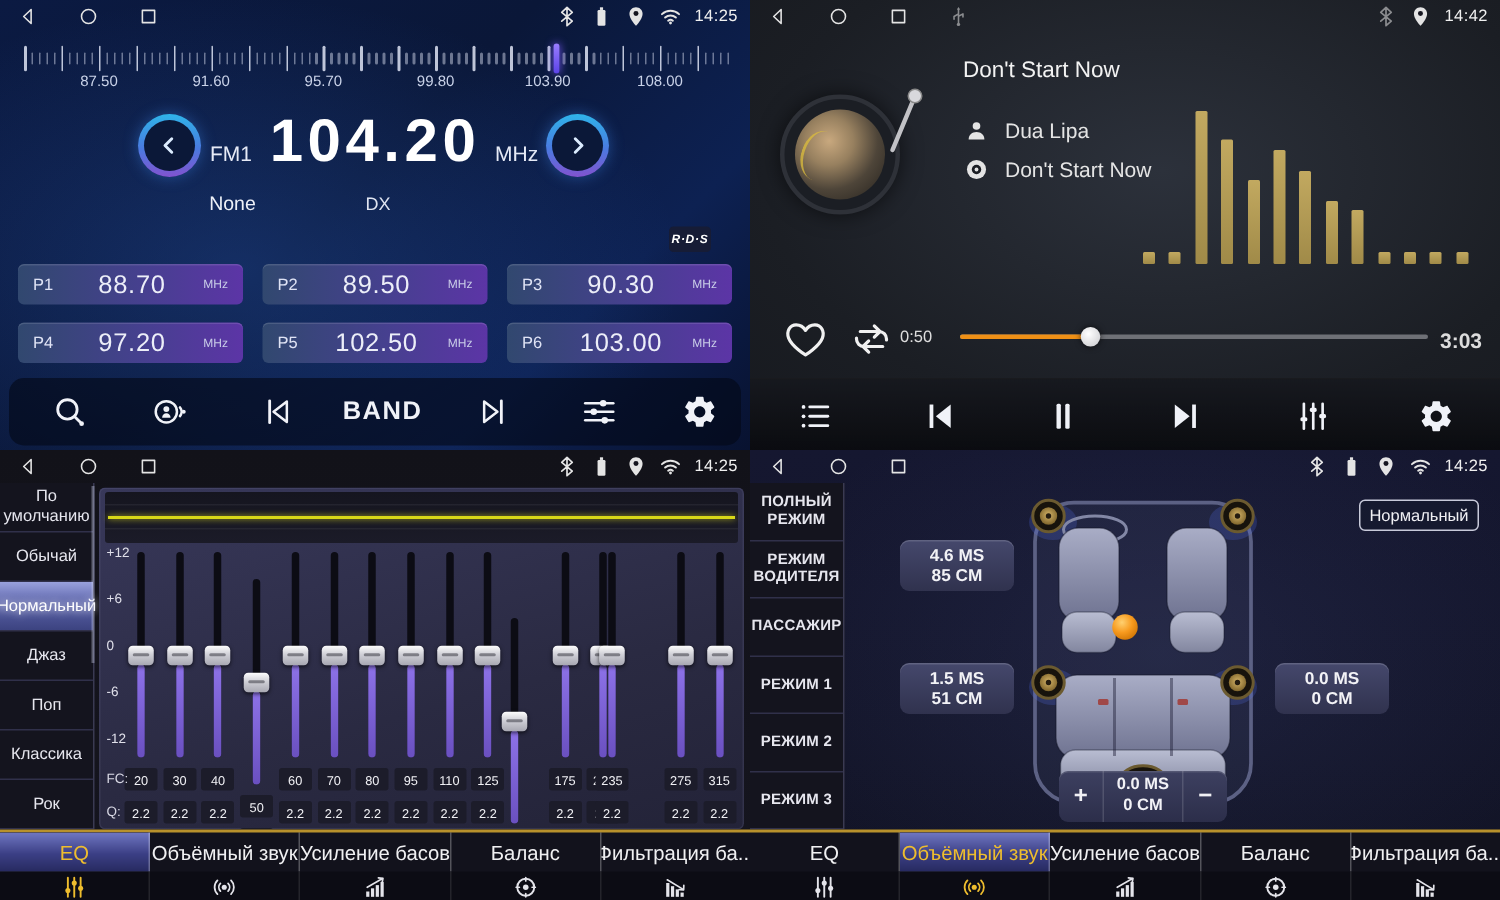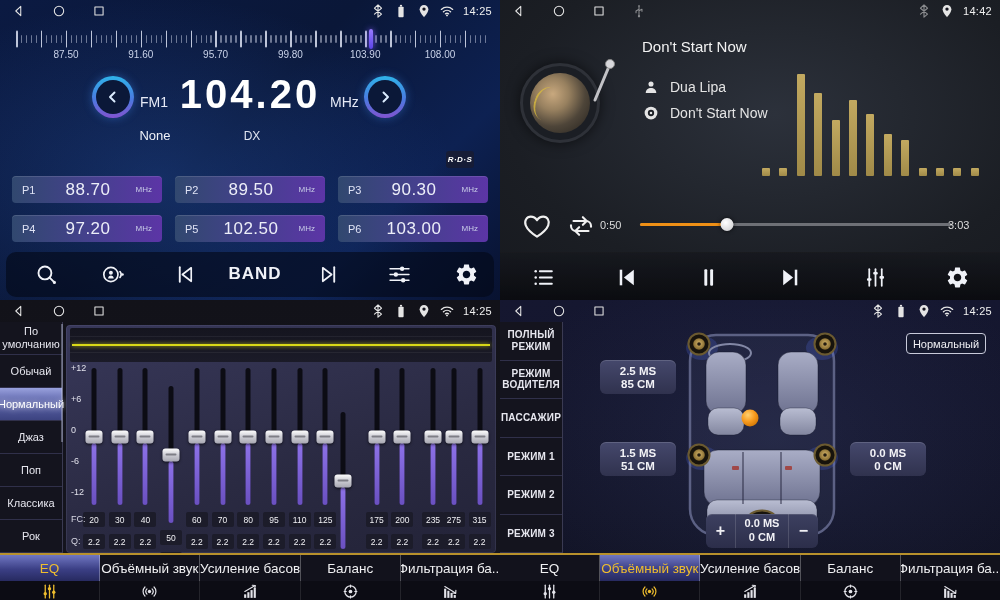--- a/index.html
+++ b/index.html
@@ -75,21 +75,21 @@
   #track-title { top:38px; font-size:15px; color:#f2f2f2; }
   .meta-row { position:absolute; left:142px; display:flex; align-items:center; gap:10px; color:#e4e4e4; font-size:14px; }
   .meta-row svg { width:18px; height:18px; }
   #spectrum { position:absolute; left:258px; top:58px; width:238px; height:118px; }
   .spec-bar { position:absolute; bottom:0; width:8px; background:linear-gradient(180deg,#c2a960,#a08a48); border-radius:1px; }
   #progress-row { position:absolute; left:0; top:206px; width:500px; height:38px; }
   #heart-btn { position:absolute; left:22px; top:5px; width:30px; height:30px; color:#f0f0f0; cursor:pointer; }
   #repeat-btn{ position:absolute; left:66px; top:5px; width:30px; height:30px; color:#f0f0f0; cursor:pointer; }
   #heart-btn svg,#repeat-btn svg { width:100%; height:100%; }
   #time-elapsed { position:absolute; left:100px; top:13px; font-size:11px; color:#dcdcdc; }
-  #time-total   { position:absolute; left:448px; top:13px; font-size:11px; color:#dcdcdc; }
+  #time-total   { position:absolute; left:460px; top:13px; font-size:14px; color:#dcdcdc;font-weight:bold; }
   #progress-track { position:absolute; left:140px; top:17px; width:312px; height:3px;
     background:#6e7076; border-radius:2px; cursor:pointer; }
   #progress-fill { position:absolute; left:0; top:0; height:3px; background:#ef9016; border-radius:2px; }
   #progress-handle { position:absolute; top:-5px; width:13px; height:13px; border-radius:50%;
     background:radial-gradient(circle at 40% 35%, #ffffff, #c8c8cc); transform:translateX(-50%);
     box-shadow:0 0 4px rgba(0,0,0,.7); cursor:pointer; }
   #player-toolbar { position:absolute; left:0; right:0; top:252px; height:48px;
     background:linear-gradient(180deg,rgba(22,24,30,.9),rgba(10,11,15,.95));
     border-top:1px solid rgba(255,255,255,.06); }
   #player-toolbar .ticon { top:6px; }
@@ -741,21 +741,21 @@
             <div class="eq-valbox" style="top: 187px;">175</div>
             <div class="eq-valbox" style="top: 209px;">2.2</div>
           </div>
           <div class="eq-col" style="left: 323.4px;">
             <div class="eq-track"></div>
             <div class="eq-fill" style="top: 117.5px; height: 62.5px;"></div>
             <div class="eq-handle" style="top: 111.5px;"></div>
             <div class="eq-valbox" style="top: 187px;">200</div>
             <div class="eq-valbox" style="top: 209px;">2.2</div>
           </div>
-          <div class="eq-col" style="left: 354px;">
+          <div class="eq-col" style="left: 329px;">
             <div class="eq-track"></div>
             <div class="eq-fill" style="top: 117.5px; height: 62.5px;"></div>
             <div class="eq-handle" style="top: 111.5px;"></div>
             <div class="eq-valbox" style="top: 187px;">235</div>
             <div class="eq-valbox" style="top: 209px;">2.2</div>
           </div>
           <div class="eq-col" style="left: 374.8px;">
             <div class="eq-track"></div>
             <div class="eq-fill" style="top: 117.5px; height: 62.5px;"></div>
             <div class="eq-handle" style="top: 111.5px;"></div>
@@ -888,21 +888,21 @@
         <div class="side-item">РЕЖИМ ВОДИТЕЛЯ</div>
         <div class="side-item">ПАССАЖИР</div>
         <div class="side-item">РЕЖИМ 1</div>
         <div class="side-item">РЕЖИМ 2</div>
         <div class="side-item">РЕЖИМ 3</div>
       </div>
 
     <div id="profile-btn">Нормальный</div>
 
     <div class="delay-btn" id="delay-fl">
-      <span>2.5 MS</span>
+      <span>4.6 MS</span>
       <span>85 CM</span>
     </div>
     <div class="delay-btn" id="delay-rl">
       <span>1.5 MS</span>
       <span>51 CM</span>
     </div>
     <div class="delay-btn" id="delay-rr">
       <span>0.0 MS</span>
       <span>0 CM</span>
     </div>

